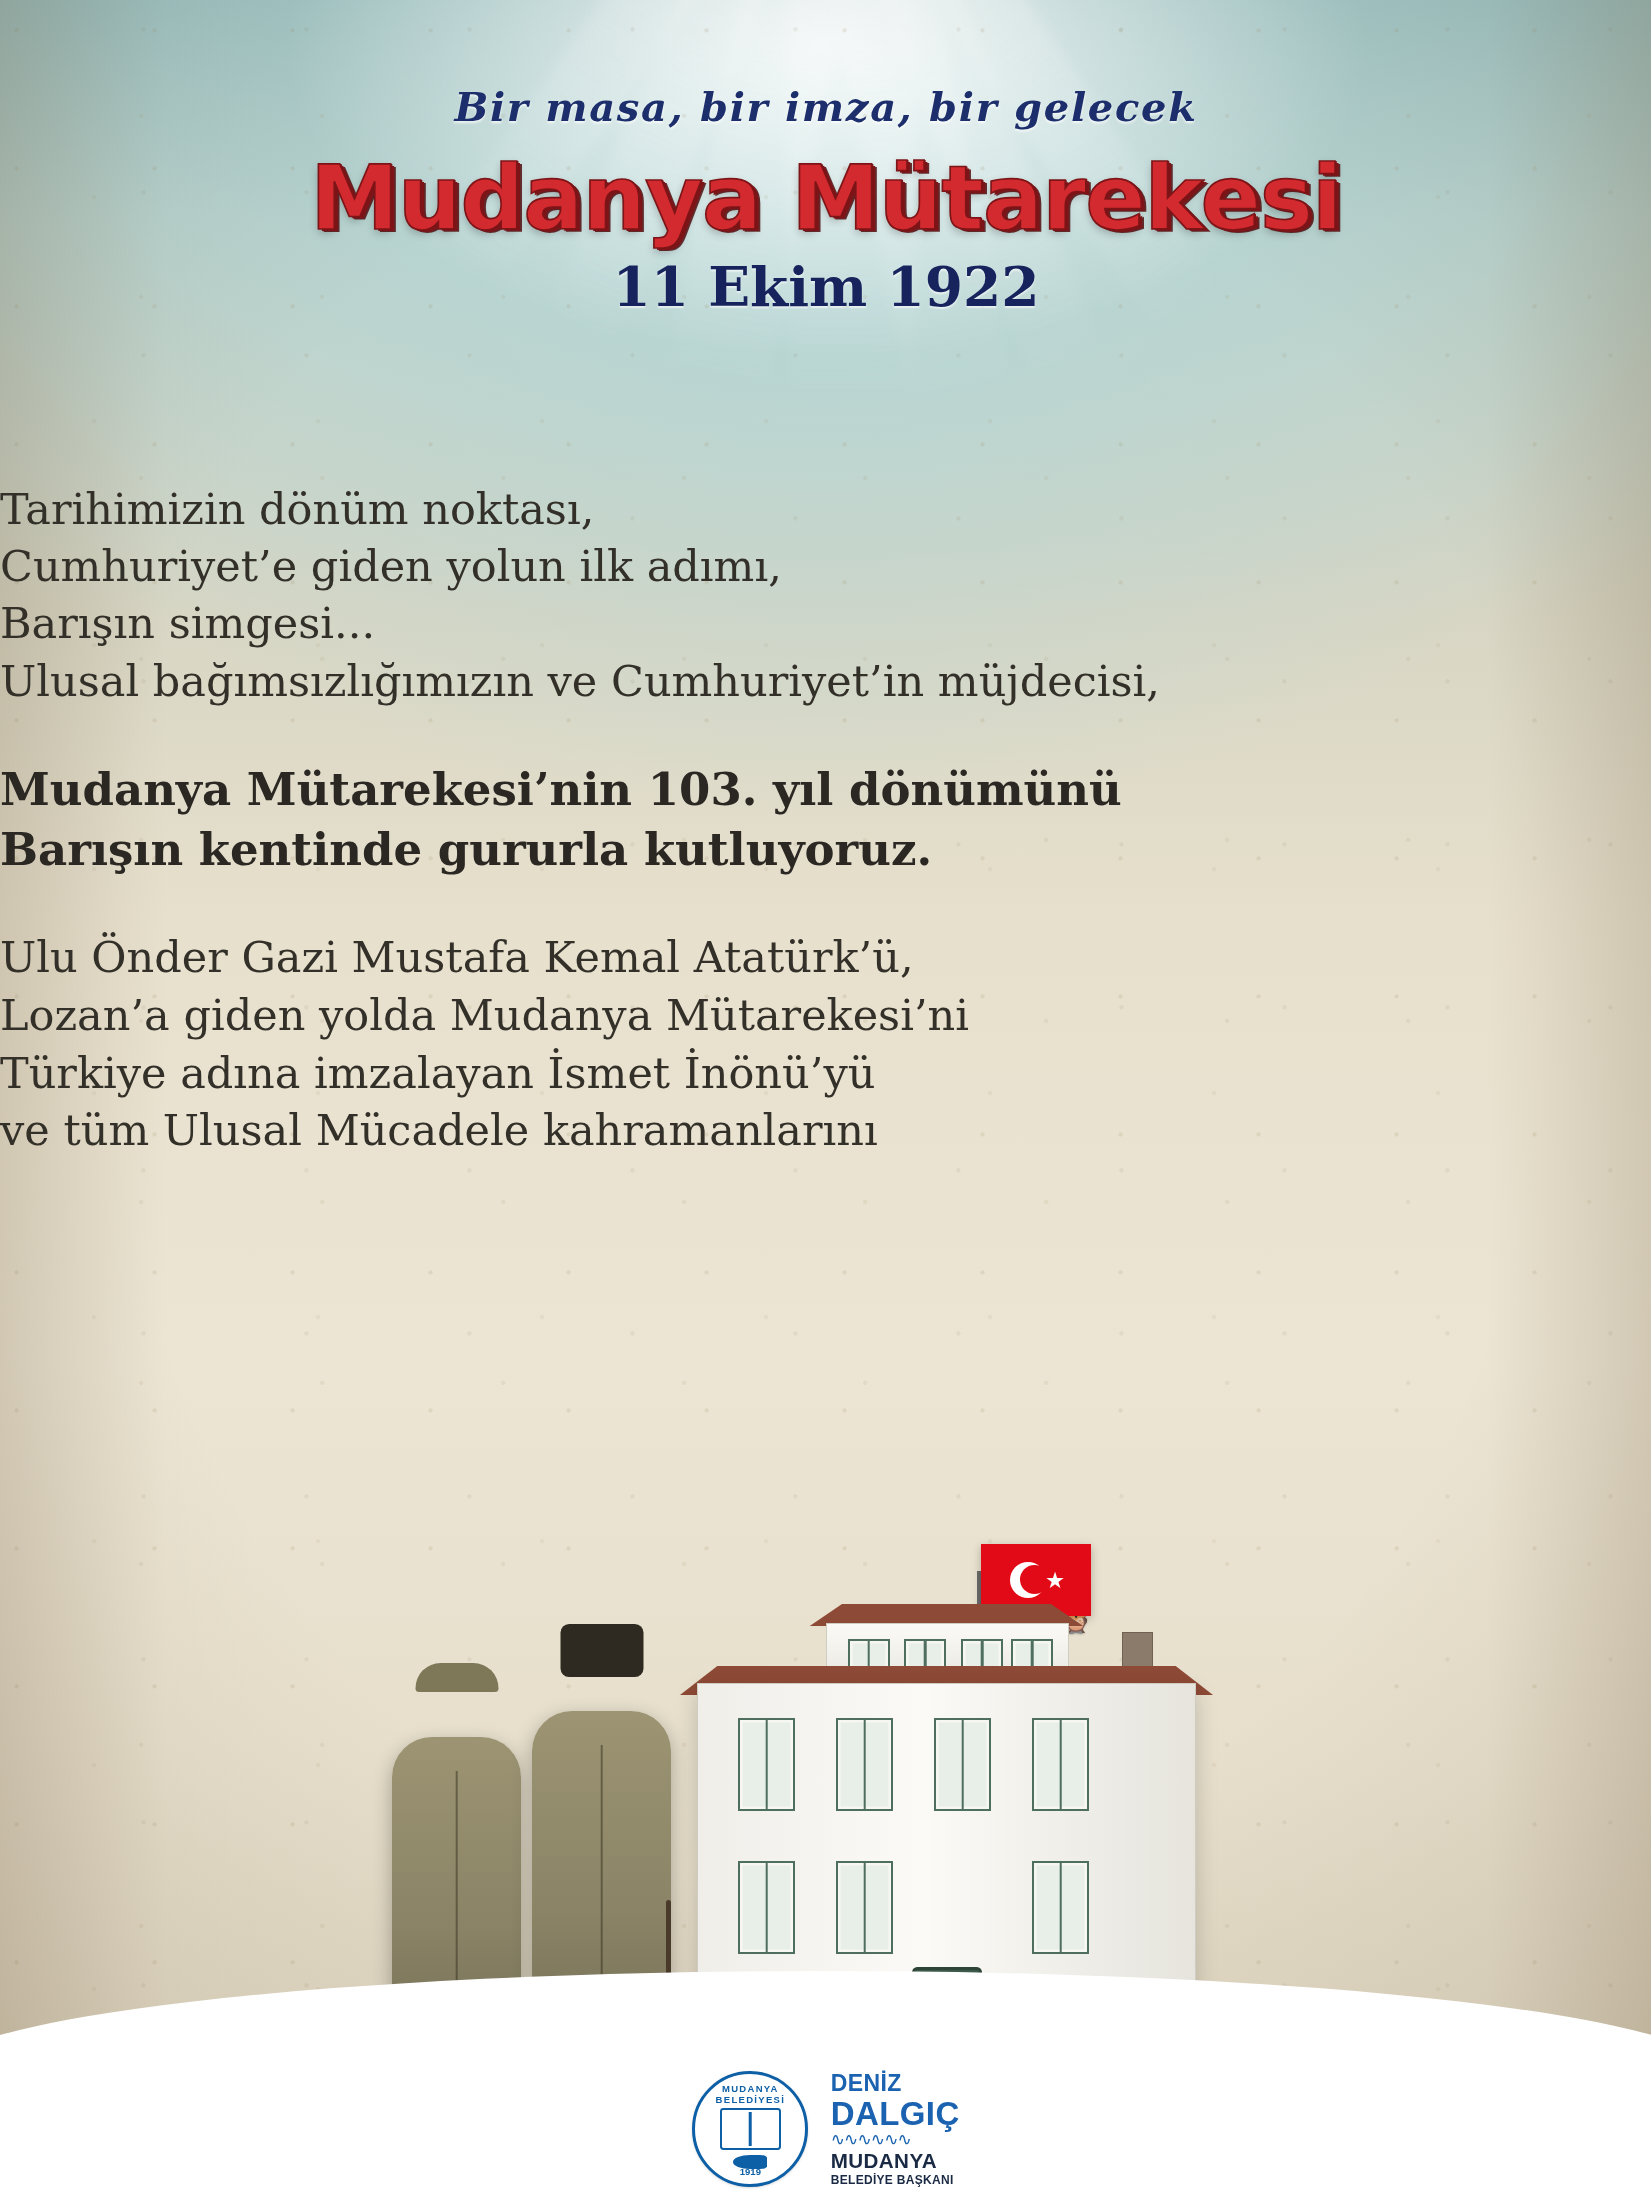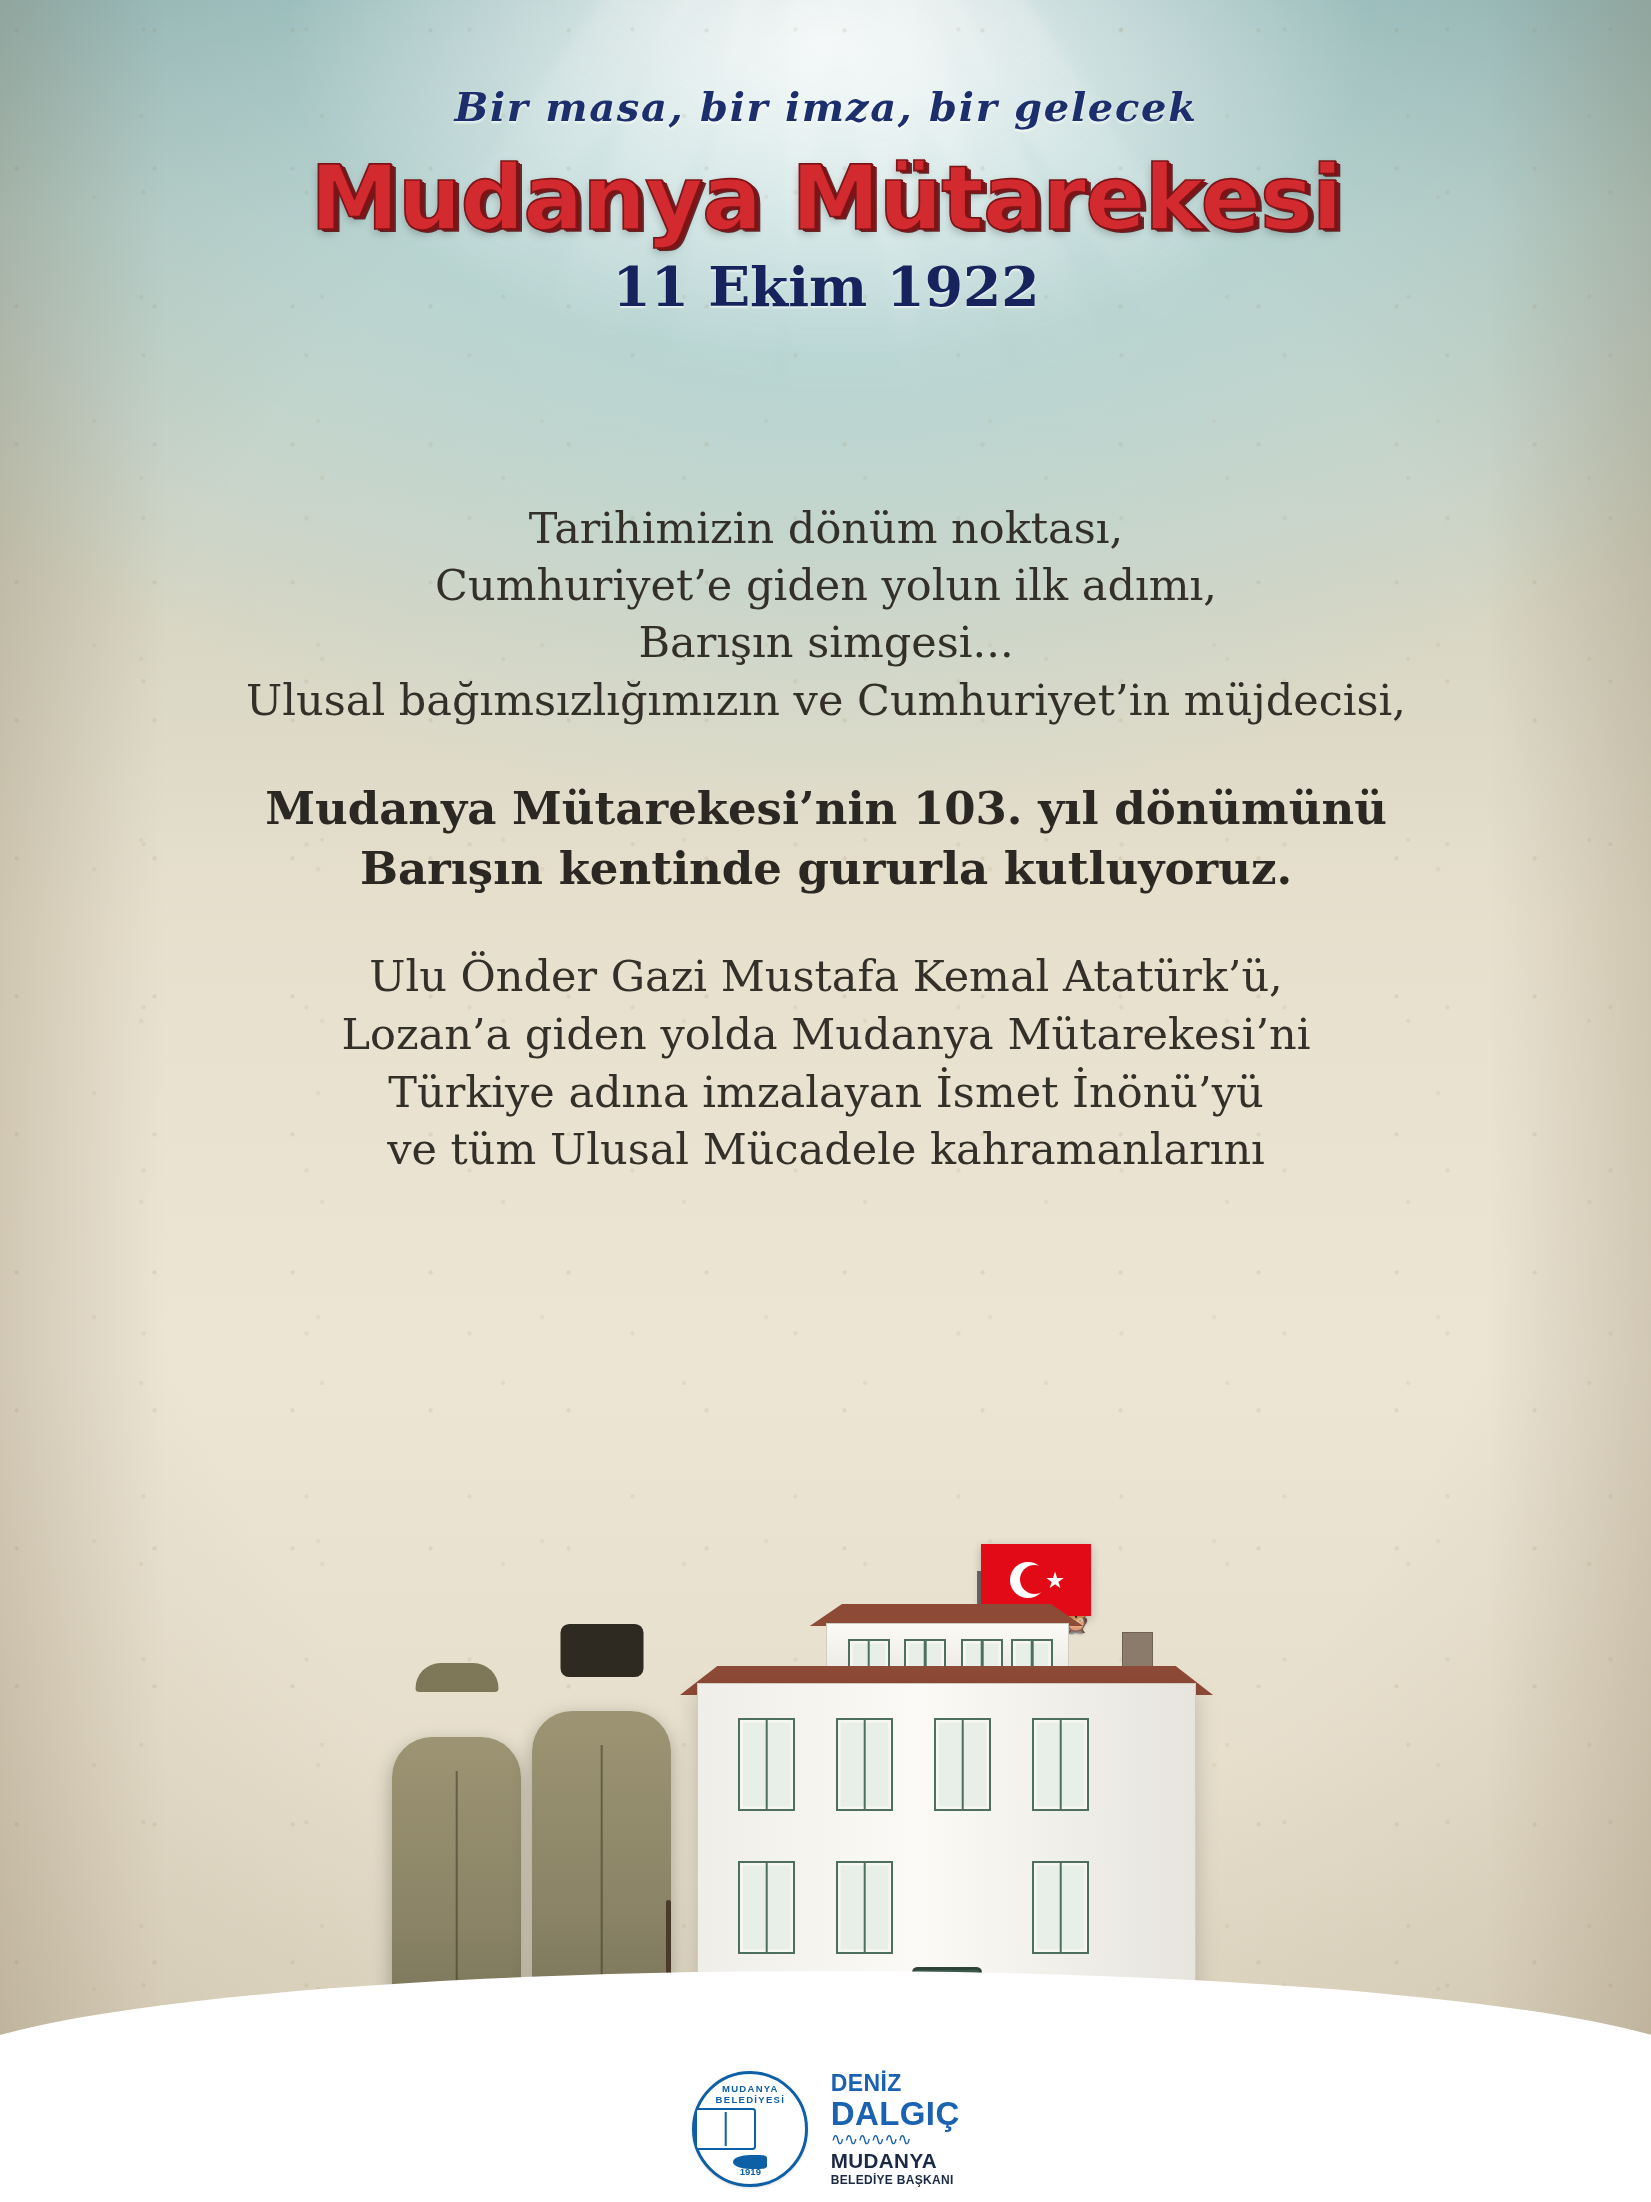--- a/index.html
+++ b/index.html
@@ -83,22 +83,22 @@
     margin-top:6.9px;
     font-family:"DejaVu Serif", serif;
     font-weight:700;
     font-size:40px;
     color:#d2302f;
     text-shadow:0 1.7px 1.7px rgba(255,255,255,.6);
   }
 
   
   .body-copy{
-    position:absolute;left:0;right:0;top:500px;
-    text-align:center;
+    position:absolute;left:0;right:0;top:481px;
+    text-align:left;
     color:#2f2b27;
     font-family:"DejaVu Serif", serif;
   }
   .para{margin:0 auto;}
   .para p{margin:0;}
   .p1{font-size:43px;line-height:1.33;font-weight:400;color:#333029;}
   .gap{height:50px;}
   .p2{font-size:45px;line-height:1.33;font-weight:700;color:#2b2824;}
   .p3{font-size:43px;line-height:1.34;font-weight:400;color:#333029;}
 
@@ -206,21 +206,21 @@
   }
 
   
   .footer-inner{
     position:absolute;left:0;right:0;bottom:0;height:148px;
     display:flex;align-items:center;justify-content:center;gap:22.4px;
   }
   .seal{
     width:110px;height:110px;border-radius:50%;
     background:#ffffff;border:3.4px solid #0d5fa6;
-    display:flex;align-items:center;justify-content:flex-start;position:relative;
+    display:flex;align-items:center;justify-content:center;position:relative;
     box-shadow:0 0.9px 2.6px rgba(0,0,0,.15);
   }
   .seal .ring-text{
     position:absolute;left:0;right:0;top:8.6px;text-align:center;
     font-size:9.5px;letter-spacing:1.3px;color:#0d5fa6;font-weight:700;
   }
   .seal .year{
     position:absolute;left:0;right:0;bottom:6.9px;text-align:center;
     font-size:9.5px;color:#0d5fa6;font-weight:700;
   }

